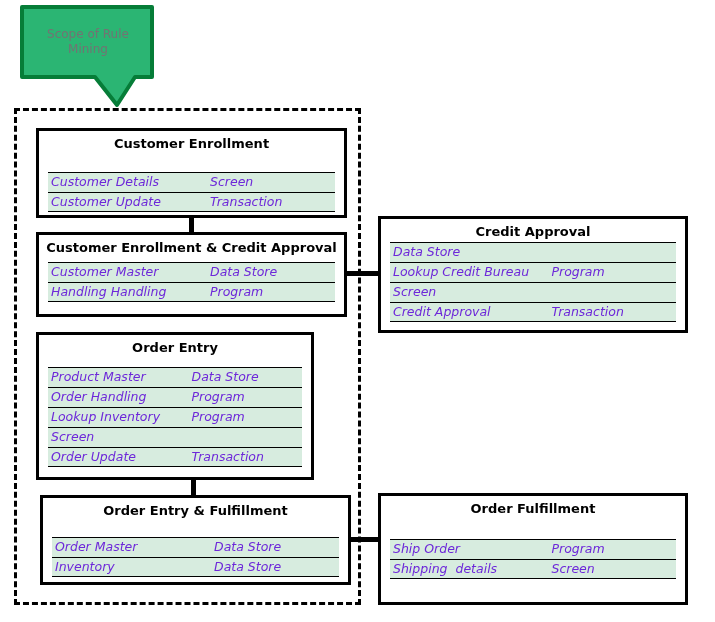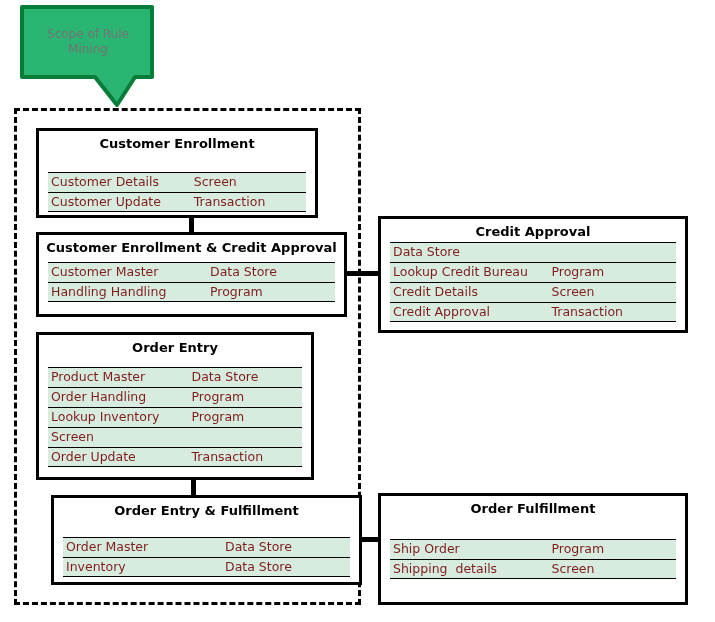--- a/index.html
+++ b/index.html
@@ -27,33 +27,33 @@
     position:absolute; background:#fff; border:3px solid #000; box-sizing:border-box;
   }
   .node .title {
     font-weight:bold; font-size:13px; text-align:center; padding-top:5px; color:#000;
     letter-spacing:0px; white-space:pre;
   }
   .rows { margin-left:9px; margin-right:9px; }
   .row {
     display:grid; grid-template-columns:56% 44%; height:20px; line-height:18px;
     background:var(--row-fill); border-top:1.5px solid #000; box-sizing:border-box;
-    font-size:12.5px; color:#7f1d1d; padding-left:3px; white-space:pre; overflow:hidden;
+    font-size:12.5px; color:#6d28d9; padding-left:3px; white-space:pre; overflow:hidden;font-style:italic;
   }
   .rows .row:last-child { border-bottom:1.5px solid #000; }
 
-  #box-ce   { left:36px;  top:128px; width:282px; height:90px;  }
+  #box-ce   { left:36px;  top:128px; width:311px; height:90px;  }
   #box-ce   .rows { margin-top:21px; }
   #box-ceca { left:36px;  top:232px; width:311px; height:85px;  }
   #box-ceca .rows { margin-top:7px;  }
   #box-ca   { left:378px; top:216px; width:310px; height:117px; }
   #box-ca   .rows { margin-top:3px;  }
   #box-oe   { left:36px;  top:332px; width:278px; height:148px; }
   #box-oe   .rows { margin-top:12px; }
-  #box-oef  { left:51px;  top:495px; width:311px; height:90px;  }
+  #box-oef  { left:40px;  top:495px; width:311px; height:90px;  }
   #box-oef  .rows { margin-top:19px; }
   #box-of   { left:378px; top:493px; width:310px; height:112px;  }
   #box-of   .rows { margin-top:23px; }
 
   
   .conn { position:absolute; background:#000; }
   #conn-v1 { left:189px; top:216px; width:5px;  height:18px; }
   #conn-v2 { left:191px; top:478px; width:5px;  height:19px; }
   #conn-h1 { left:345px; top:271px; width:35px; height:5px;  }
   #conn-h2 { left:345px; top:537px; width:35px; height:5px;  }
@@ -109,21 +109,20 @@
     <div class="title">Credit Approval</div>
     <div class="rows">
       <div class="row">
         <span>Data Store</span>
       </div>
       <div class="row">
         <span>Lookup Credit Bureau</span>
         <span>Program</span>
       </div>
       <div class="row">
-        <span>Credit Details</span>
         <span>Screen</span>
       </div>
       <div class="row">
         <span>Credit Approval</span>
         <span>Transaction</span>
       </div>
     </div>
   </div>
 
   <div class="node" id="box-oe">

